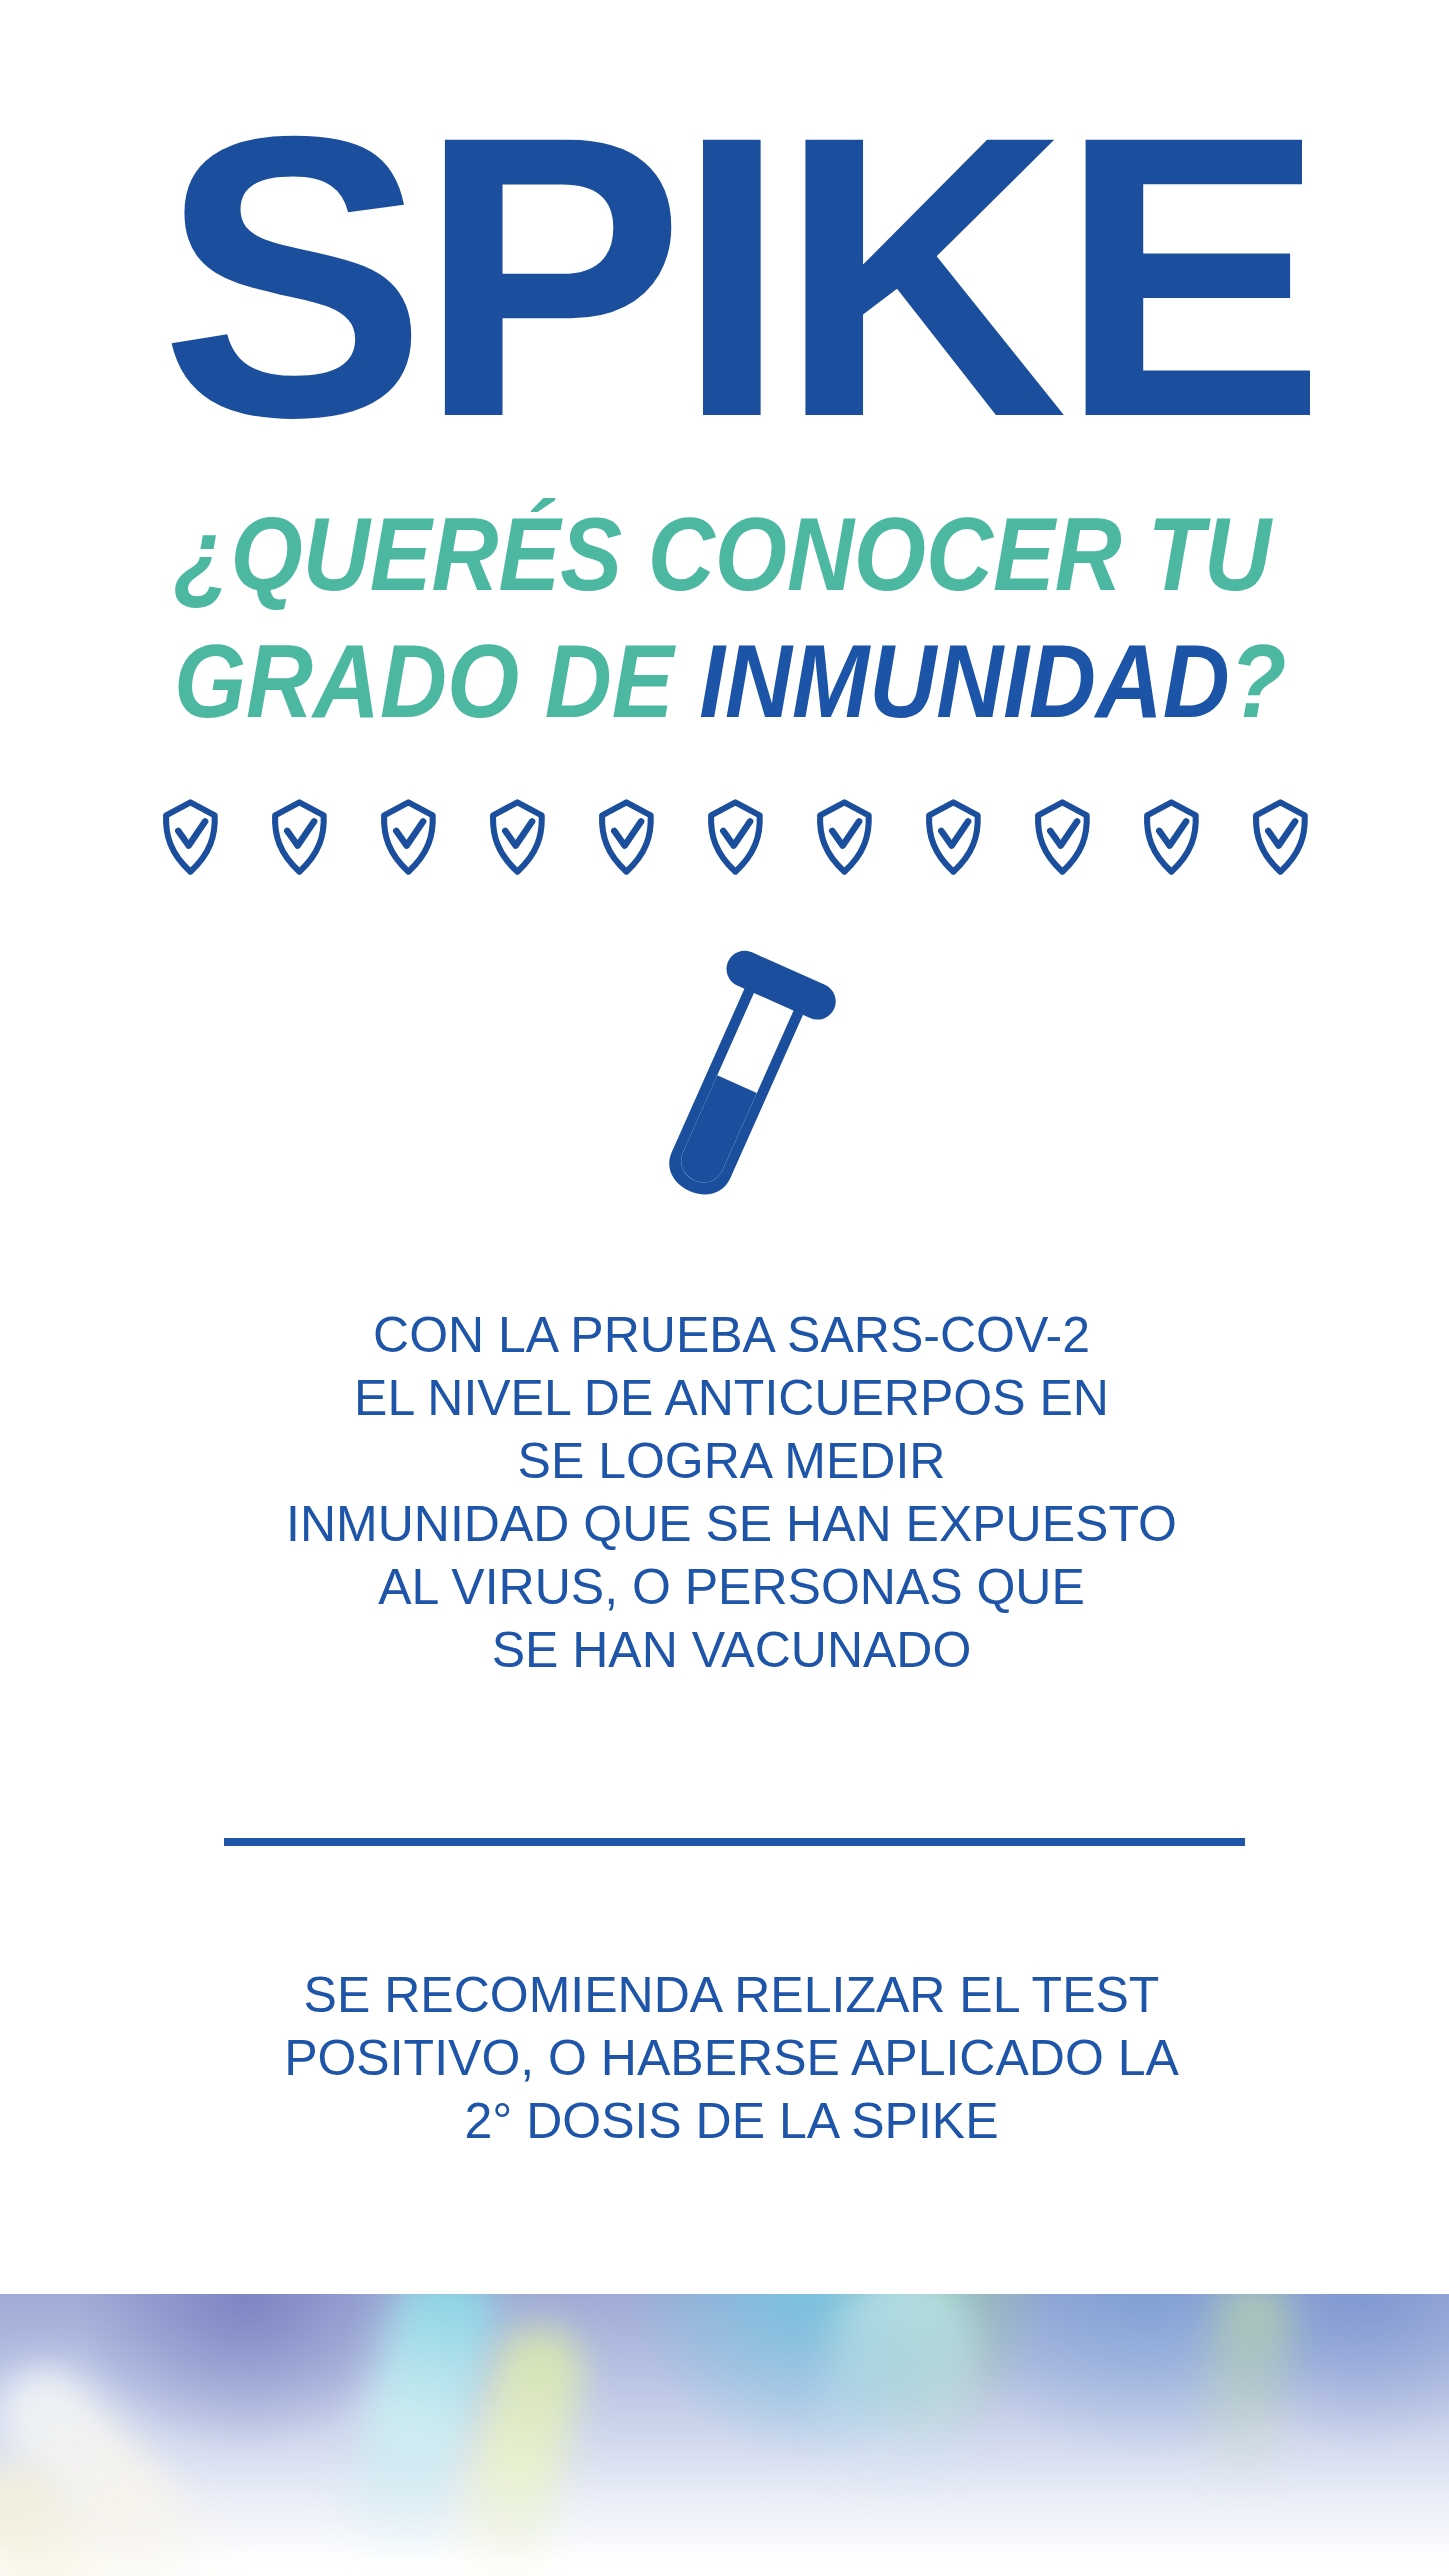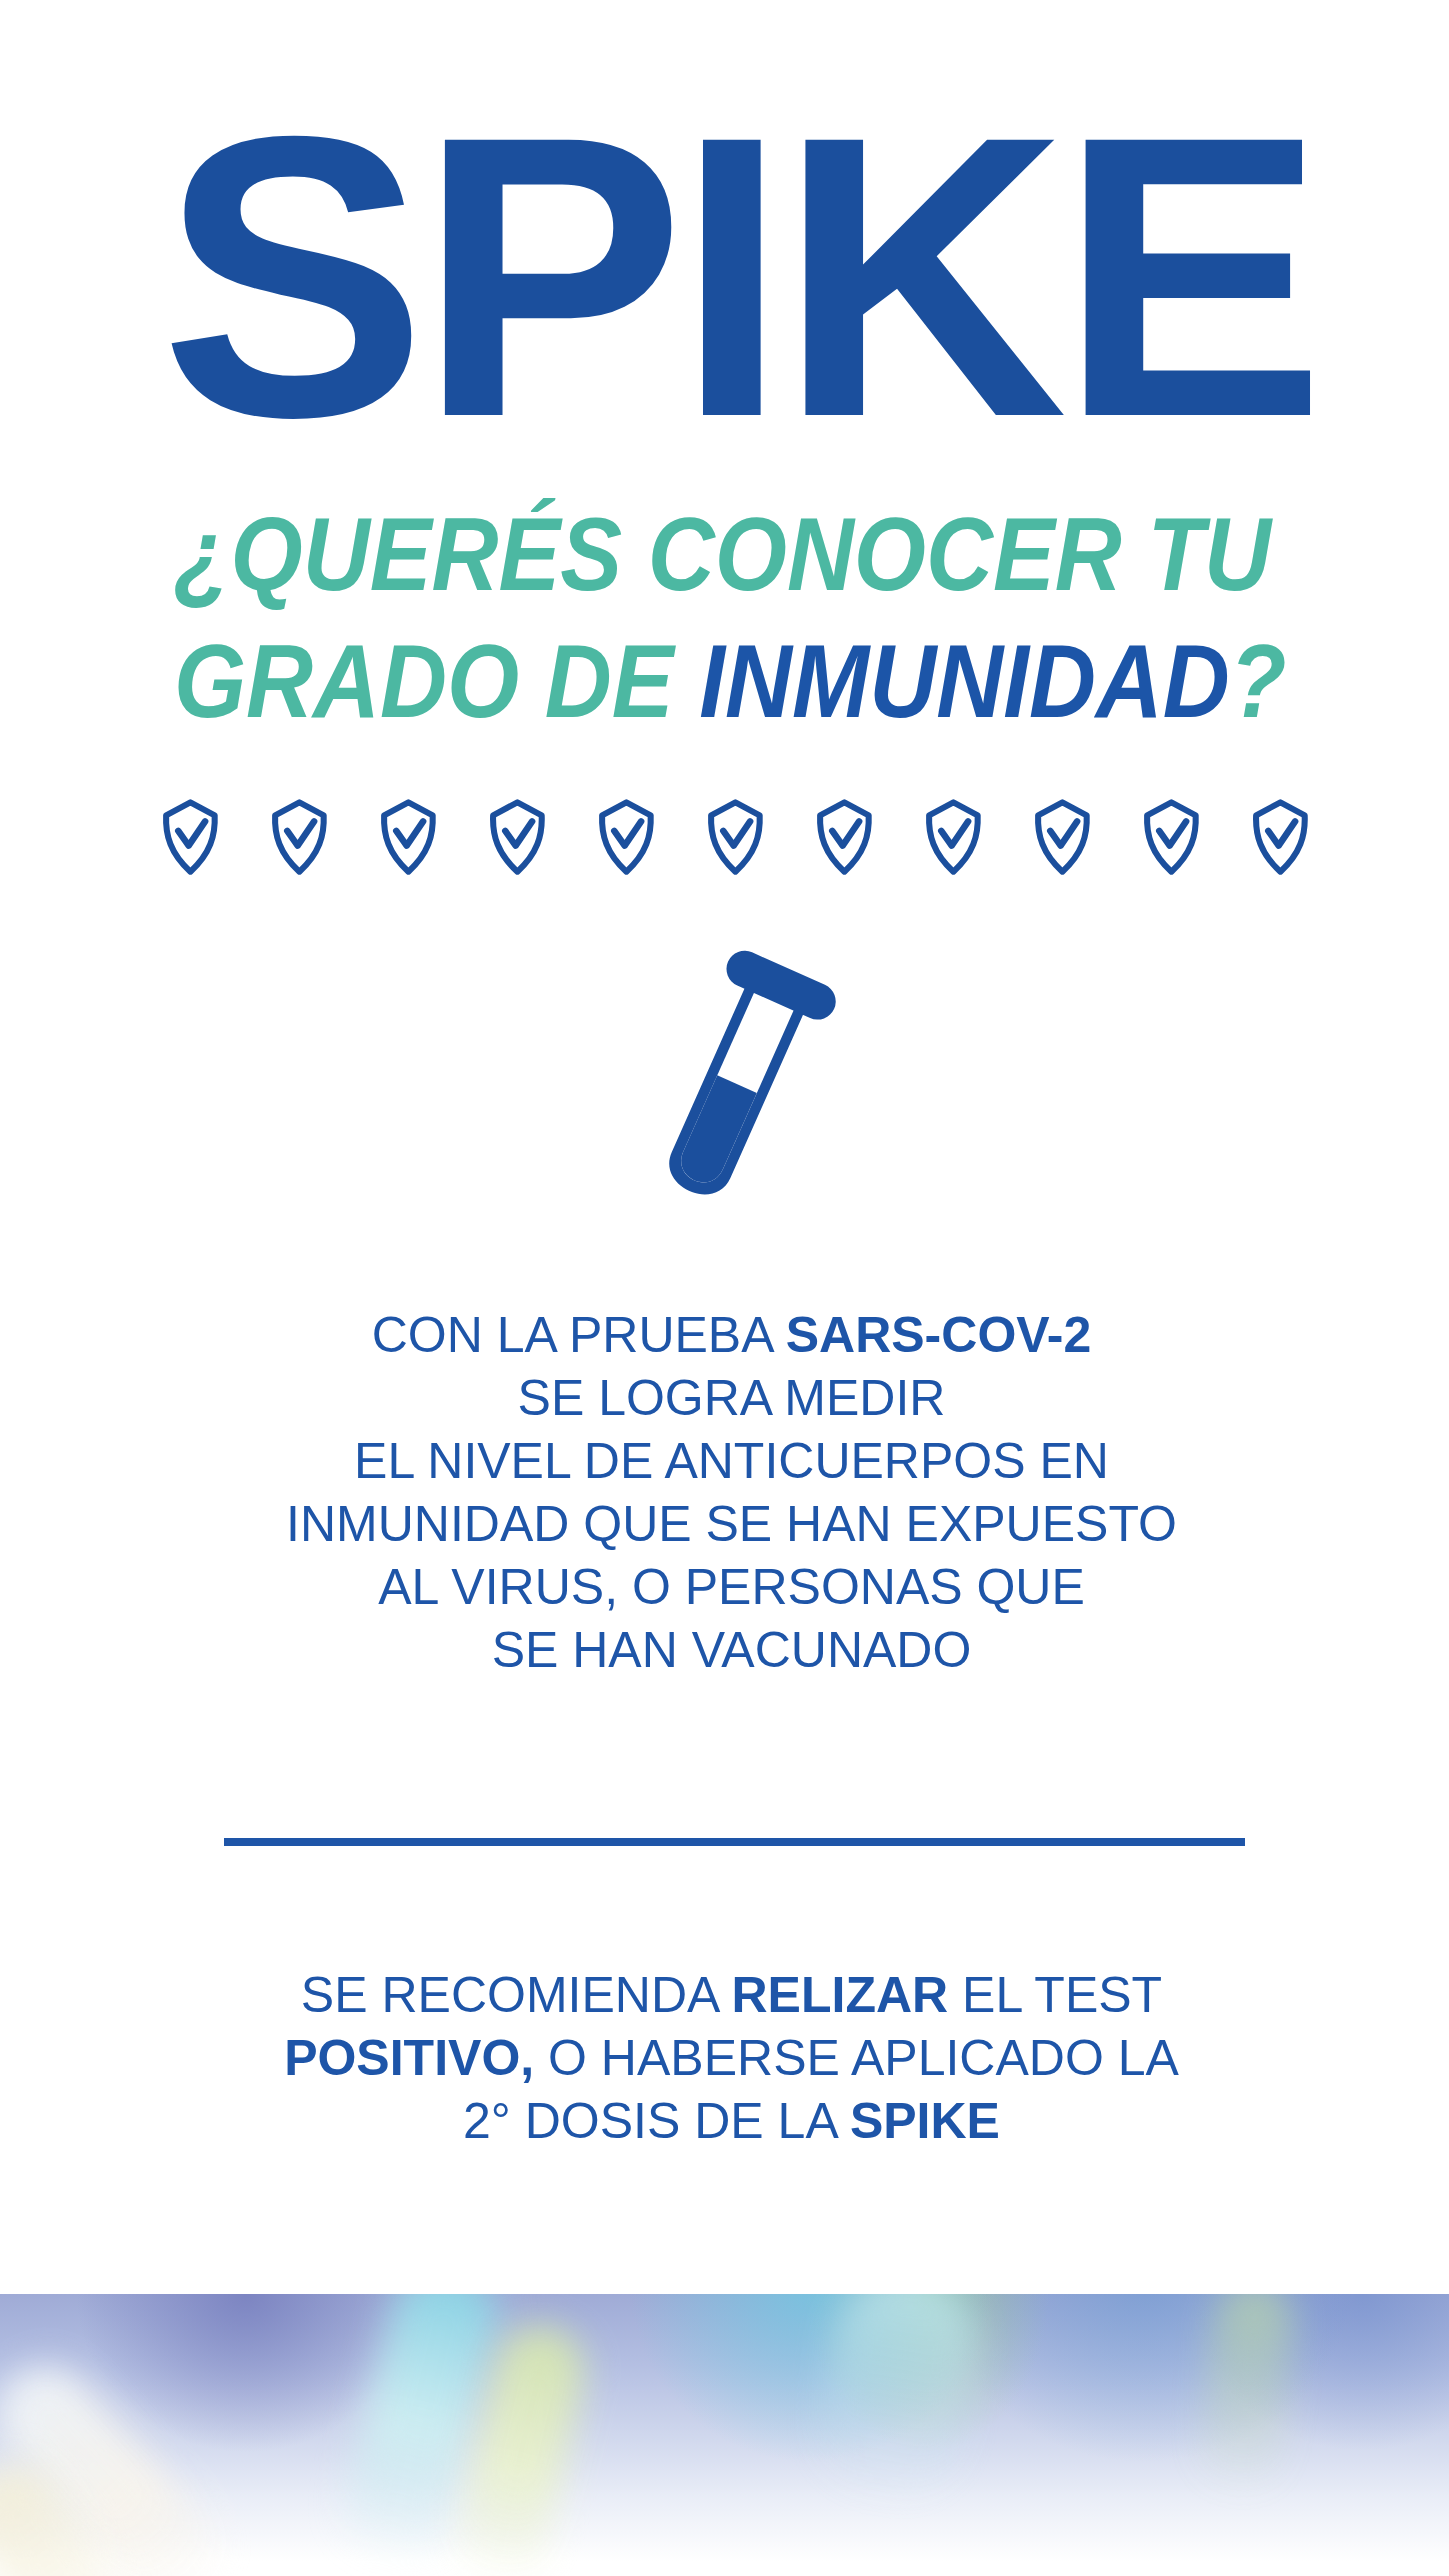--- a/index.html
+++ b/index.html
@@ -72,21 +72,21 @@
   .para{
     position:absolute;
     left:14px; width:1435px;
     text-align:center;
     color:var(--text-blue);
     font-size:50px;
     line-height:63px;
     font-weight:400;
     white-space:nowrap;
   }
-  .para .b{ font-weight:700; }
+  .para .b{ font-weight:400; }
   .p1{ top:1304px; }
   .p2{ top:1964px; }
 
   
   .divider{
     position:absolute;
     top:1838px; left:224px;
     width:1021px; height:7.8px;
     background:var(--text-blue);
   }
@@ -194,22 +194,22 @@
 
     <path d="M50 40 L50 246 C50 280 100 280 100 246 L100 40 Z" fill="#ffffff"></path>
 
     <path d="M50 150 L50 246 C50 280 100 280 100 246 L100 150 Z" fill="var(--blue)"></path>
 
     <rect x="8" y="4" width="134" height="42" rx="21" fill="var(--blue)"></rect>
   </svg>
 
   <div class="para p1">
       <div><span>CON LA PRUEBA </span><span class="b">SARS-COV-2</span></div>
+      <div><span>EL NIVEL DE ANTICUERPOS EN</span></div>
       <div><span>SE LOGRA MEDIR</span></div>
-      <div><span>EL NIVEL DE ANTICUERPOS EN</span></div>
       <div><span>INMUNIDAD QUE SE HAN EXPUESTO</span></div>
       <div><span>AL VIRUS, O PERSONAS QUE</span></div>
       <div><span>SE HAN VACUNADO</span></div>
     </div>
 
   <div class="divider"></div>
 
   <div class="para p2">
       <div><span>SE RECOMIENDA </span><span class="b">RELIZAR</span><span> EL TEST</span></div>
       <div><span class="b">POSITIVO,</span><span> O HABERSE APLICADO LA</span></div>

